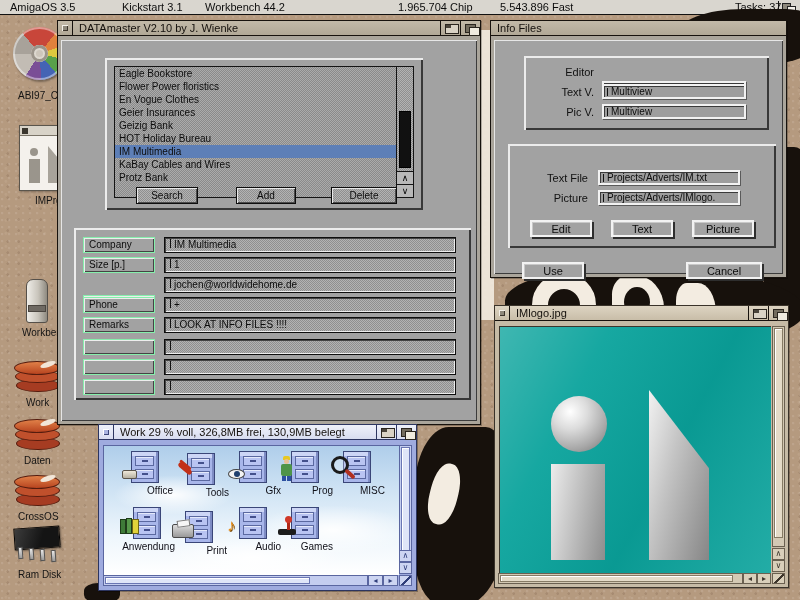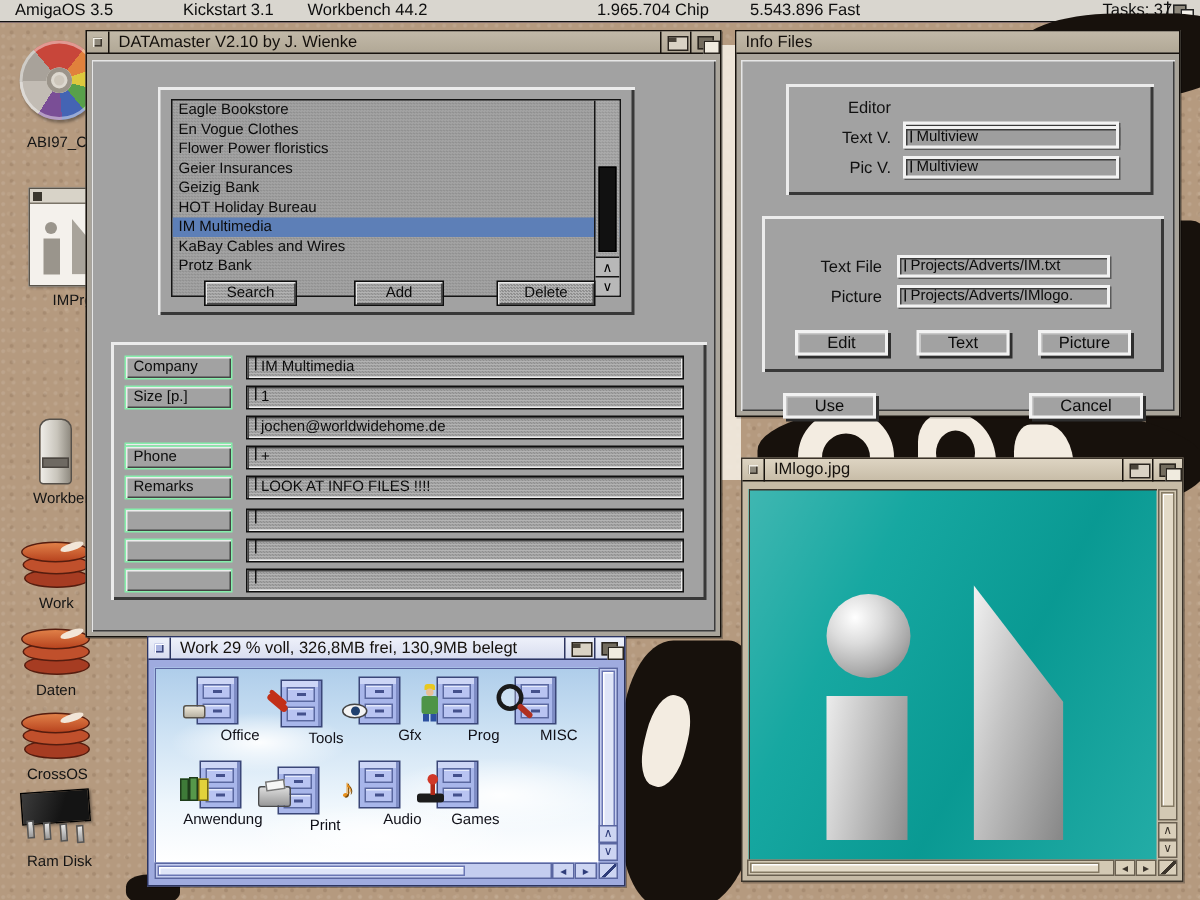--- a/index.html
+++ b/index.html
@@ -221,22 +221,22 @@
       <div class="g-right">
         <div class="g-zoom"></div>
         <div class="g-depth"></div>
       </div>
     </div>
     <div class="win-body">
 
       <div class="abs raised" style="left:44px;top:18px;width:318px;height:152px;background:#a2a2a2;">
         <div id="dm-list">
           <div class="dm-row">Eagle Bookstore</div>
+          <div class="dm-row">Flower Power floristics</div>
           <div class="dm-row">En Vogue Clothes</div>
-          <div class="dm-row">Flower Power floristics</div>
           <div class="dm-row">Geier Insurances</div>
           <div class="dm-row">Geizig Bank</div>
           <div class="dm-row">HOT Holiday Bureau</div>
           <div class="dm-row sel">IM Multimedia</div>
           <div class="dm-row">KaBay Cables and Wires</div>
           <div class="dm-row">Protz Bank</div>
           <div id="dm-scroll" class="dither">
             <div id="dm-thumb"></div>
             <div class="dm-arr" style="bottom:13px;">∧</div>
             <div class="dm-arr" style="bottom:0;">∨</div>

